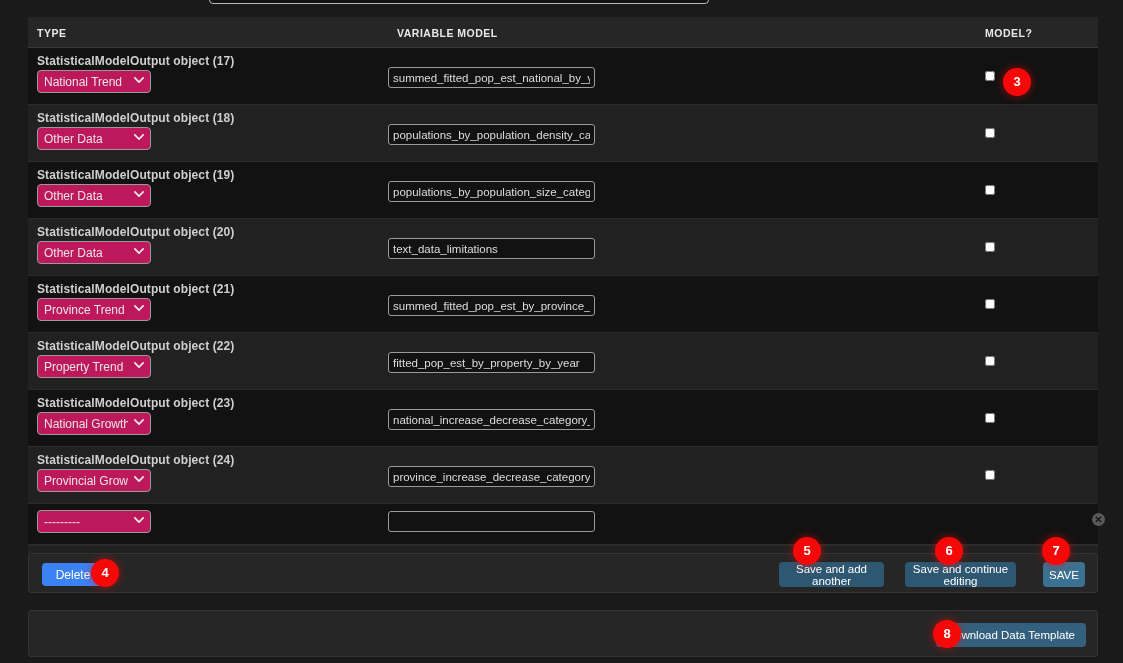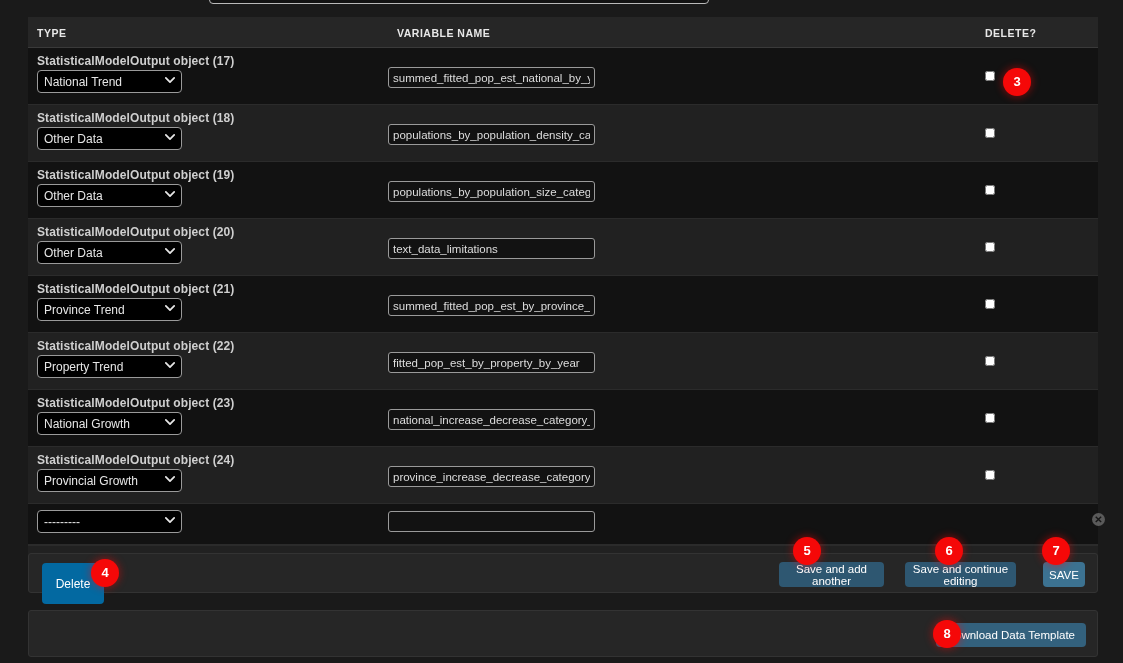--- a/index.html
+++ b/index.html
@@ -52,22 +52,22 @@
   tbody tr { border-bottom: 1px solid #2b2b2b; }
   tbody td { vertical-align: top; padding: 0; }
 
   .cell-type { padding: 6px 9px 11px 9px; position: relative; }
   .obj-label {
     font-size: 12px; font-weight: bold; color: #cfcfcf;
     letter-spacing: .1px; margin-bottom: 5px; height: 11px;
   }
 
   select.type-select {
-    width: 145px; height: 23px;
-    background: #000000; color: #e6e6e6;
+    width: 114px; height: 23px;
+    background: #be185d; color: #e6e6e6;
     border: 1px solid #9a9a9a; border-radius: 4px;
     font-family: "Liberation Sans", sans-serif;
     font-size: 12px; padding: 0 22px 0 6px;
     -webkit-appearance: none; appearance: none;
     outline: none;
   }
   .select-wrap { position: relative; display: inline-block; }
   .select-wrap .chev {
     position: absolute; right: 7px; top: 5px;
     width: 10px; height: 10px; pointer-events: none;
@@ -117,22 +117,22 @@
     background: #262626; border: 1px solid #333;
     border-radius: 3px;
   }
   .btn {
     font-family: "Liberation Sans", sans-serif;
     border: 0; cursor: pointer; color: #fff;
     border-radius: 4px;
   }
   .btn-delete {
     position: absolute; left: 13px; top: 9px;
-    width: 62px; height: 41px;
-    background: #0369a1; font-size: 12px;
+    width: 62px; height: 23px;
+    background: #3b82f6; font-size: 12px;
   }
   .btn-blue {
     background: #2e5771; font-size: 11.5px; height: 25px;
   }
   .btn-save-add { position: absolute; left: 750px; top: 8px; width: 105px; }
   .btn-save-cont { position: absolute; left: 876px; top: 8px; width: 111px; }
   .btn-save {
     position: absolute; left: 1014px; top: 8px; width: 42px;
     background: #3c7291;
   }
@@ -178,22 +178,22 @@
 
     <table class="outputs">
       <colgroup>
           <col class="c-type">
           <col class="c-var">
           <col class="c-del">
         </colgroup>
       <thead>
         <tr>
           <th>TYPE</th>
-          <th>VARIABLE NAME</th>
-          <th class="delcol">DELETE?</th>
+          <th>VARIABLE MODEL</th>
+          <th class="delcol">MODEL?</th>
         </tr>
       </thead>
       <tbody id="rows-body">
           <tr class="row-odd">
             <td class="cell-type"><div class="obj-label">StatisticalModelOutput object (17)</div><span class="select-wrap"><select class="type-select"><option>---------</option><option selected="">National Trend</option><option>Province Trend</option><option>Property Trend</option><option>National Growth</option><option>Provincial Growth</option><option>Other Data</option></select><svg class="chev" viewBox="0 0 12 12" aria-hidden="true">
                   <path d="M1 3.5 L6 8.5 L11 3.5" fill="none" stroke="currentColor" stroke-width="2.1" stroke-linecap="round" stroke-linejoin="round"></path>
                 </svg></span></td>
             <td class="cell-var">
               <input class="var-input" type="text" value="summed_fitted_pop_est_national_by_year" style="">
             </td>

